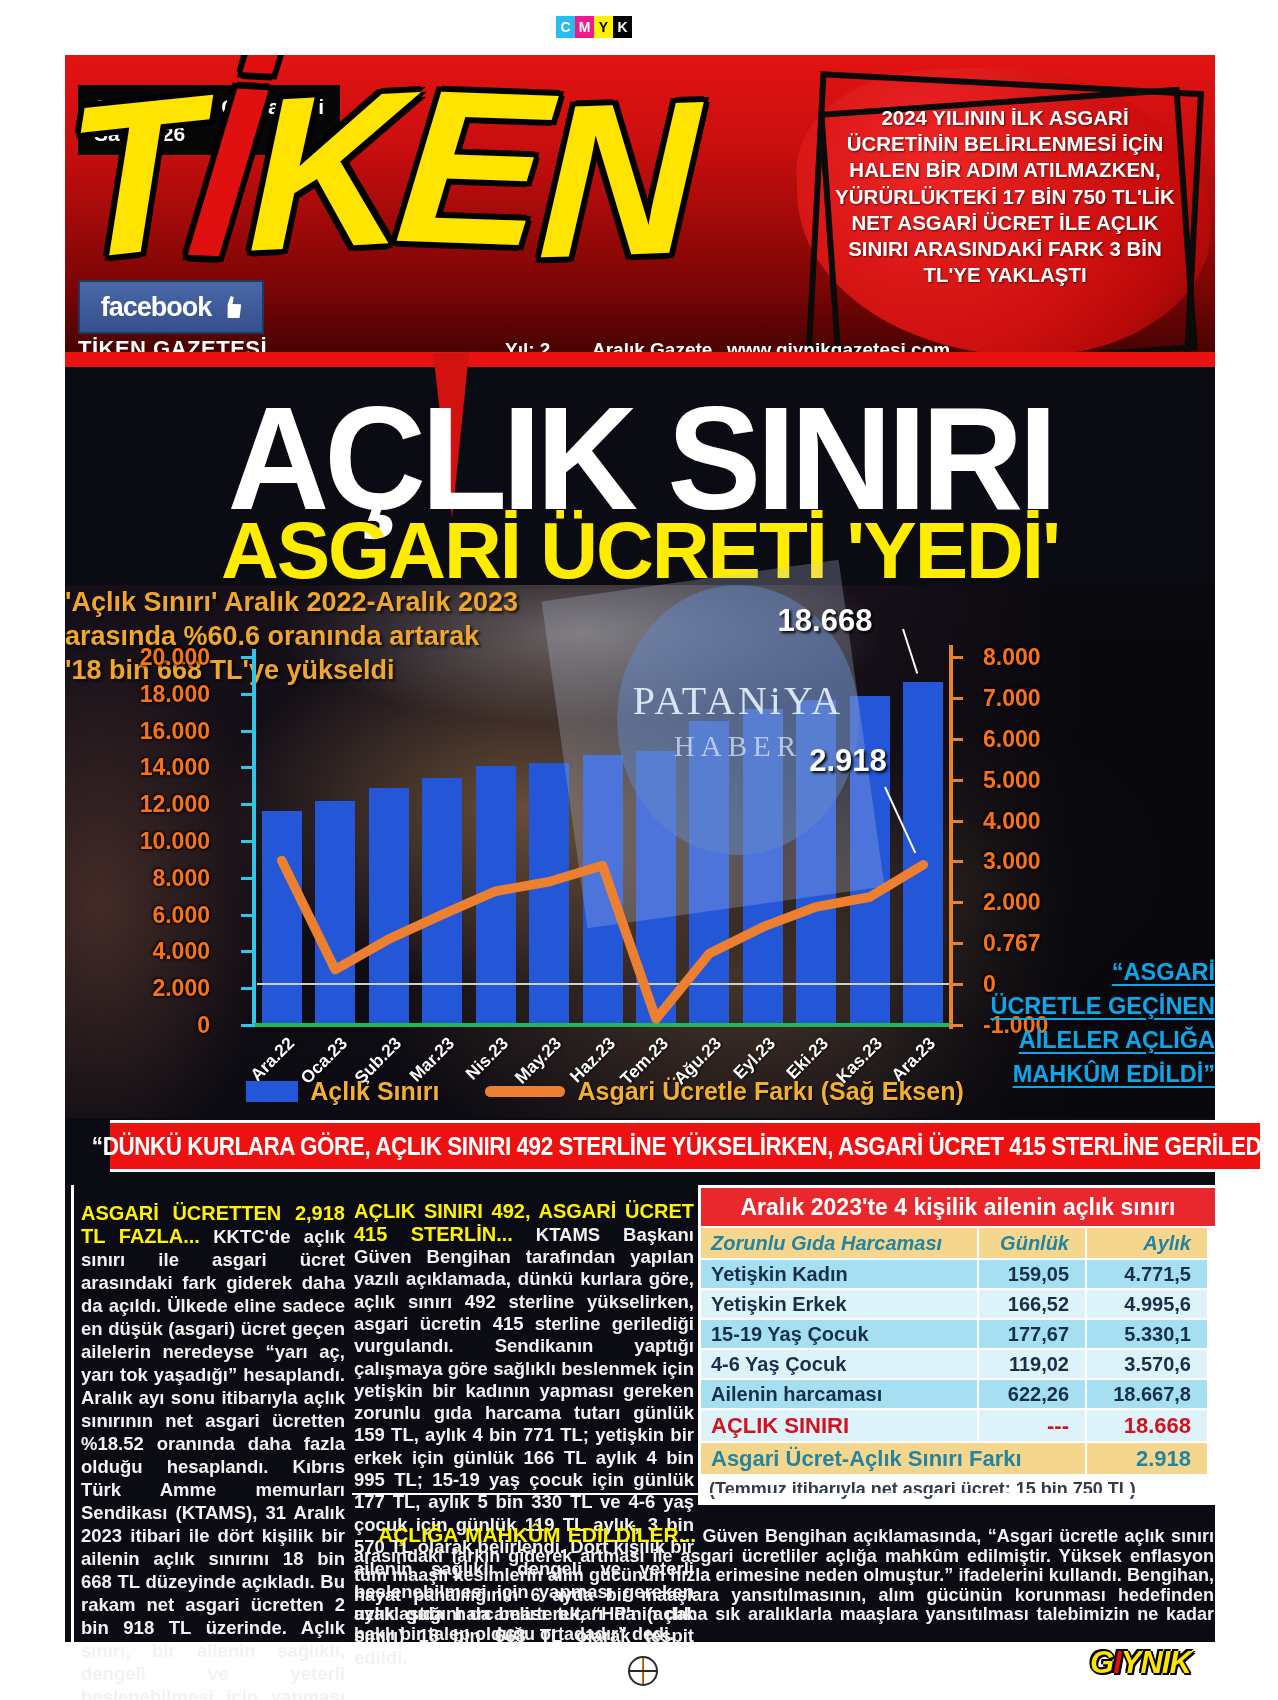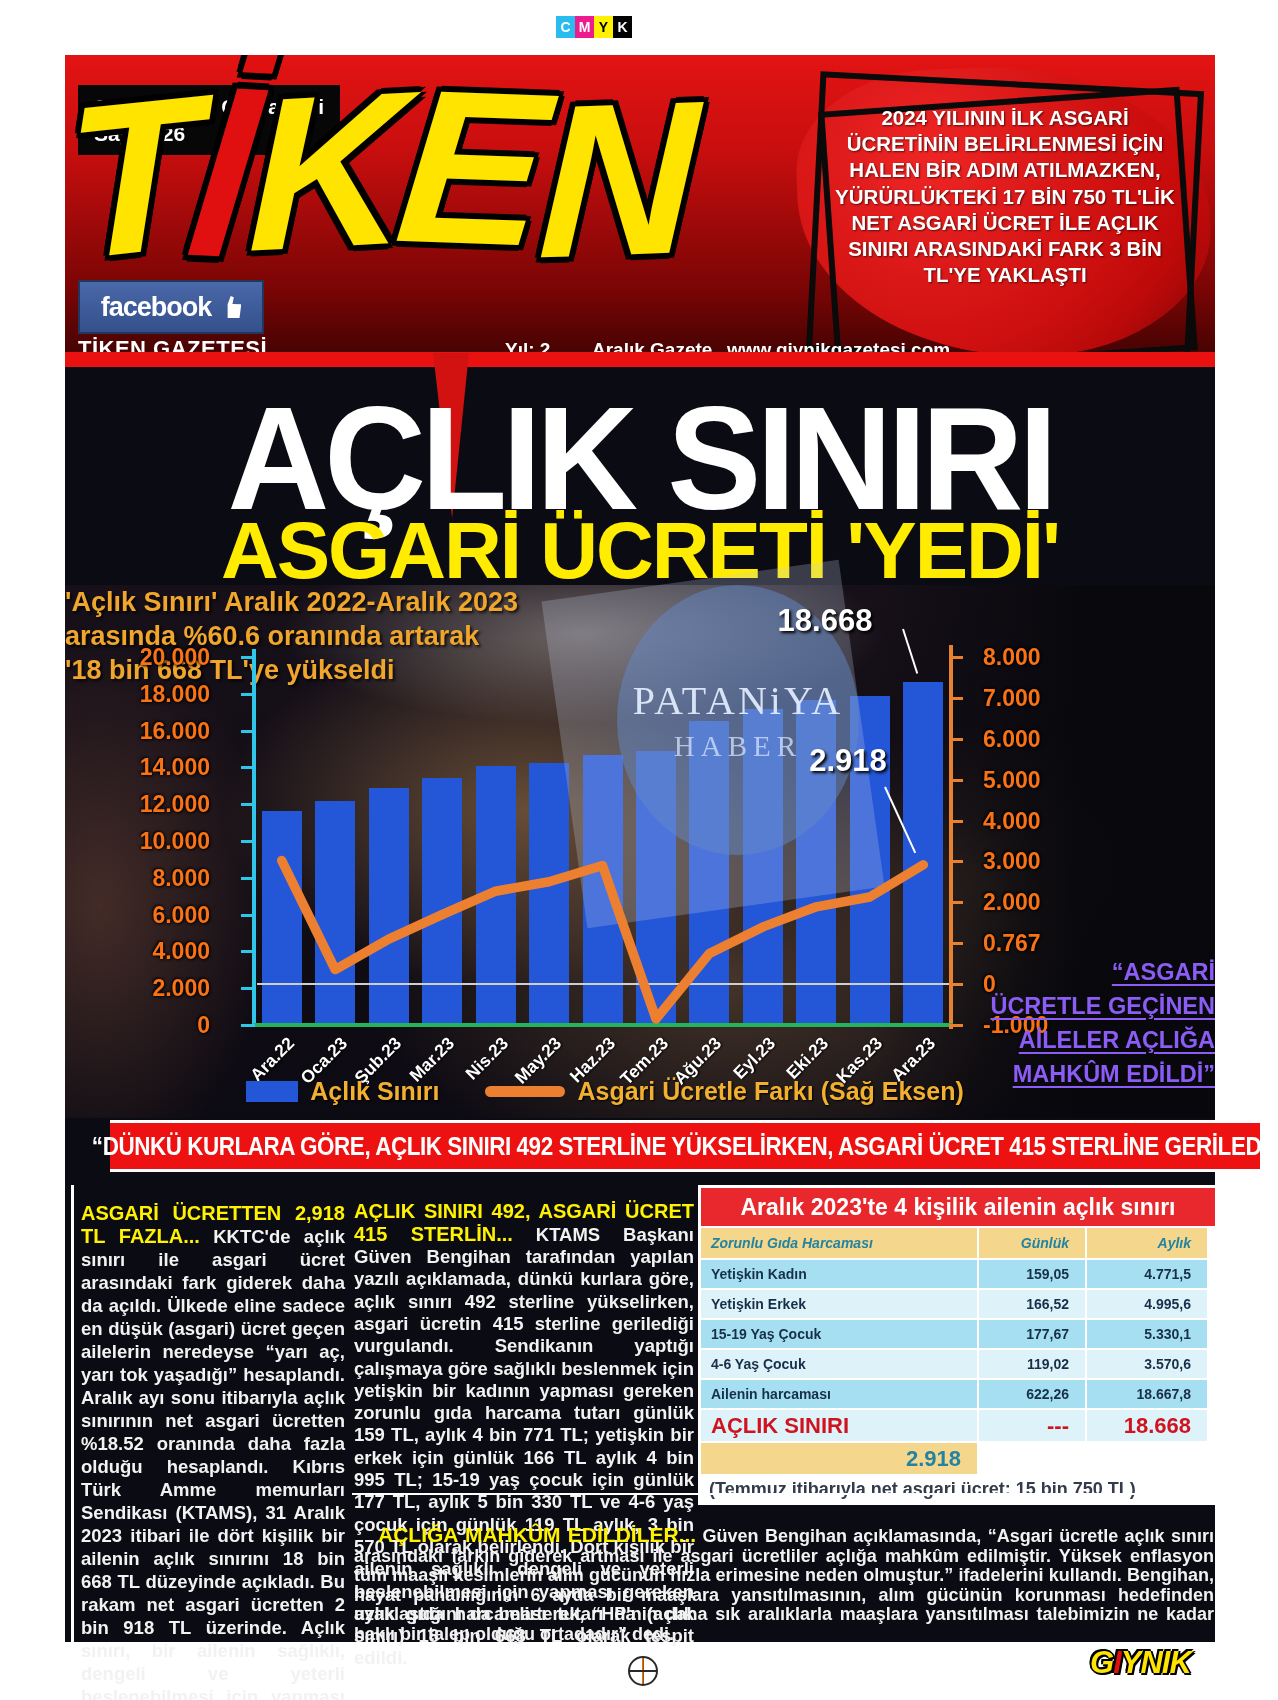--- a/index.html
+++ b/index.html
@@ -85,21 +85,21 @@
   .anno{position:absolute;width:160px;text-align:center;color:#fff;font-weight:900;font-size:31px;z-index:8;
     text-shadow:2px 2px 3px #000;}
   #anno1{left:680px;top:18px;}
   #anno2{left:703px;top:158px;}
   #legend{left:150px;top:492px;width:780px;display:flex;justify-content:center;align-items:center;gap:46px;z-index:7;}
   .leg-item{display:flex;align-items:center;gap:12px;}
   .leg-swatch-bar{width:52px;height:21px;background:#2456d8;}
   .leg-swatch-line{width:80px;height:11px;border-radius:6px;background:#ec8030;}
   .leg-label{color:#f2b02e;font-weight:bold;font-size:25px;text-shadow:1px 1px 2px #000;}
   #quote{left:905px;top:588px;width:245px;text-align:right;z-index:7;}
-  #quote div{color:#8b5cf6;font-weight:900;font-size:23.5px;line-height:34px;text-decoration:underline;text-underline-offset:4px;}
+  #quote div{color:#0ea5e9;font-weight:900;font-size:23.5px;line-height:34px;text-decoration:underline;text-underline-offset:4px;}
 
   
   #banner{left:0;top:753px;width:1150px;height:46px;background:#ee1111;border-top:3px solid #fff;border-bottom:3px solid #fff;
     display:flex;align-items:center;justify-content:center;margin-left:45px;}
   #banner span{color:#fff;font-weight:900;font-size:25.5px;white-space:nowrap;transform:scaleX(0.88);letter-spacing:-0.5px;}
 
   
   .body-txt{color:#f2f2f2;font-weight:bold;text-align:justify;}
   .lead{color:#fff200;font-weight:900;}
   #rule1{left:6px;top:818px;width:3px;height:458px;background:#fff;}
@@ -108,21 +108,21 @@
   #col2{left:289px;top:814px;width:340px;font-size:18.5px;line-height:22.3px;}
   #col2 .lead{font-size:20px;}
   #rule2{left:287px;top:1126px;width:862px;height:2px;background:#fff;}
   #bottompara{left:289px;top:1140px;width:860px;font-size:18px;line-height:19.5px;}
   #bottompara .lead{font-size:21px;margin-left:24px;}
 
   
   #ktable{left:633px;top:818px;width:514px;background:#ffffff;padding:3px;}
   #t-title{height:38px;background:#e8282c;color:#fff;font-weight:900;font-size:23px;display:flex;align-items:center;justify-content:center;margin-bottom:2px;}
   .t-grid{display:grid;grid-template-columns:276px 106px 120px;gap:2px;}
-  .tcell{display:flex;align-items:center;font-size:14px;color:#173049;font-weight:bold;padding:0 10px;height:28px;}
+  .tcell{display:flex;align-items:center;font-size:20px;color:#173049;font-weight:bold;padding:0 10px;height:28px;}
   .thead{background:#f4d78d;color:#2383a0;font-style:italic;font-weight:bold;height:30px;}
   .num{justify-content:flex-end;padding-right:16px;}
   .rowA{background:#a6dff2;} .rowB{background:#def2f9;}
   .acl{color:#cf1420;font-weight:900;font-size:22px;height:31px;}
   .fark{background:#f4d78d;color:#2383a0;font-weight:900;font-size:22px;height:31px;}
   .span2{grid-column:1/3;} .span3{grid-column:1/4;}
   #t-foot{height:26px;font-size:18px;color:#333c4a;font-weight:bold;display:flex;align-items:center;padding:0 8px;background:#fff;}
 
   
   #regmark{left:628px;top:1656px;width:26px;height:26px;border:2px solid #2a2a2a;border-radius:50%;
@@ -333,20 +333,21 @@
         <div class="tcell rowB num">3.570,6</div>
 
         <div class="tcell rowA" style="font-weight:900;">Ailenin harcaması</div>
         <div class="tcell rowA num" style="font-weight:900;">622,26</div>
         <div class="tcell rowA num" style="font-weight:900;">18.667,8</div>
 
         <div class="tcell rowB acl">AÇLIK SINIRI</div>
         <div class="tcell rowB acl num">---</div>
         <div class="tcell rowB acl num">18.668</div>
 
+        <div class="tcell fark span2">Asgari Ücret-Açlık Sınırı Farkı</div>
         <div class="tcell fark num">2.918</div>
 
         <div class="span3" id="t-foot">(Temmuz itibarıyla net asgari ücret: 15 bin 750 TL)</div>
       </div>
     </div>
 
     <div id="rule2" class="abs"></div>
     <p id="bottompara" class="abs body-txt"><span class="lead">AÇLIĞA MAHKÛM EDİLDİLER...</span><span> Güven Bengihan açıklamasında, “Asgari ücretle açlık sınırı arasındaki farkın giderek artması ile asgari ücretliler açlığa mahkûm edilmiştir. Yüksek enflasyon tüm maaşlı kesimlerin alım gücünün hızla erimesine neden olmuştur.” ifadelerini kullandı. Bengihan, hayat pahalılığının 6 ayda bir maaşlara yansıtılmasının, alım gücünün korunması hedefinden uzaklaştığını da belirterek, “HP'nin daha sık aralıklarla maaşlara yansıtılması talebimizin ne kadar haklı bir talep olduğu ortadadır” dedi.</span></p>
   </div>
 

